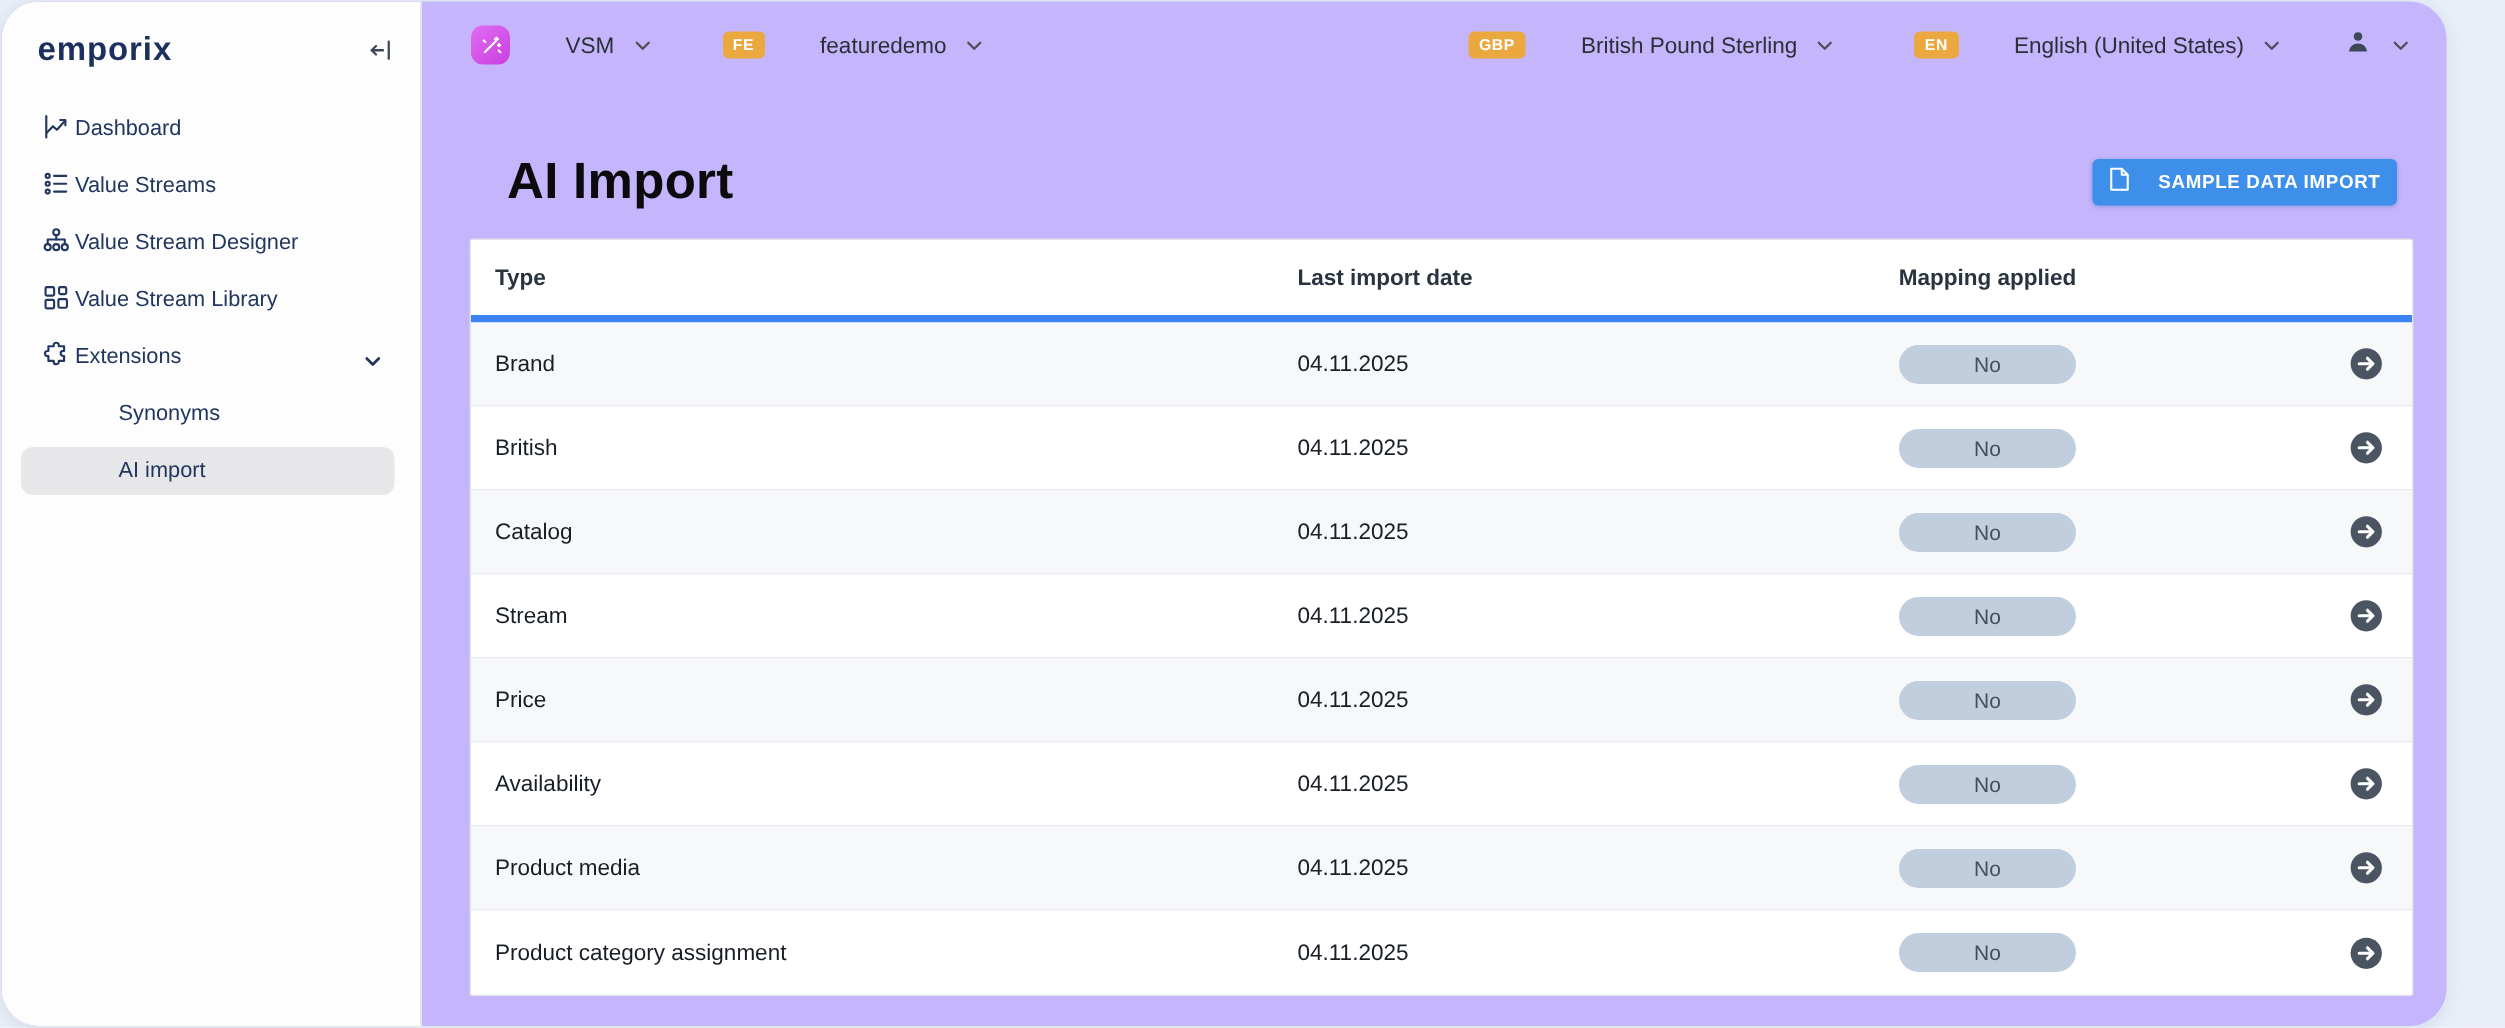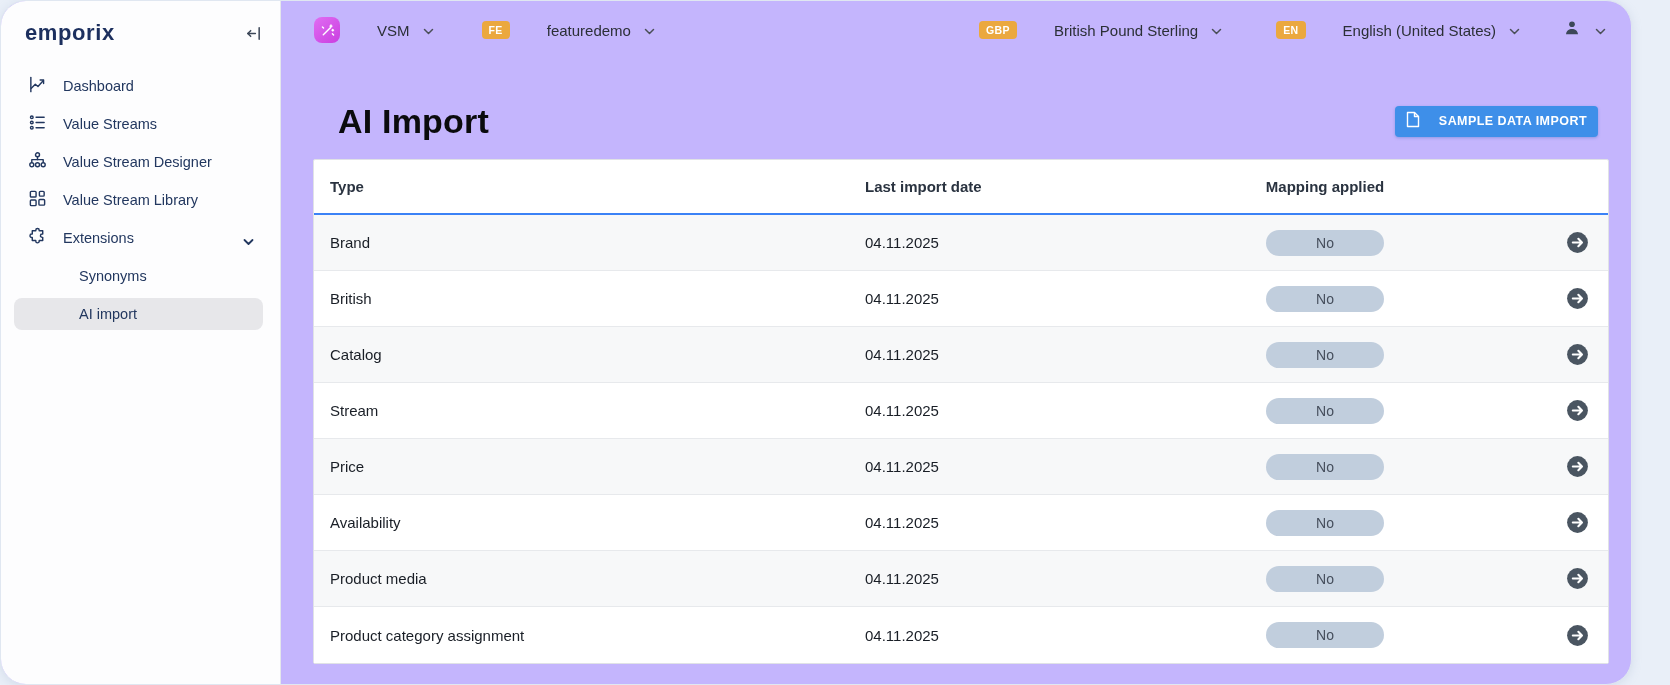--- a/index.html
+++ b/index.html
@@ -8,21 +8,21 @@
          background:#c4b5fd; border:1px solid #e0e7f1; overflow:hidden;
          box-shadow:0 2px 10px rgba(150,170,200,.25); }
 
   
   .sidebar { position:absolute; top:0; left:0; bottom:0; width:280px; background:#fdfdfe;
              border-right:1px solid #e4e7ec; }
   .logo-row { display:flex; align-items:center; justify-content:space-between; padding:16px 16px 8px 24px; height:56px; }
   .logo { font-size:22px; font-weight:800; color:#1c2f5e; letter-spacing:.6px; }
   .collapse-btn { width:22px; height:22px; display:flex; align-items:center; justify-content:center; cursor:pointer; }
   .nav { padding-top:10px; }
-  .nav-item { height:38px; display:flex; align-items:center; padding-left:27px; gap:16px;
+  .nav-item { height:38px; display:flex; align-items:center; padding-left:27px; gap:3px;
               color:#22375f; font-size:14.5px; cursor:pointer; position:relative; }
   .nav-item svg { flex:0 0 auto; }
   .nav-chev { position:absolute; right:26px; top:14px; }
   .sub-item { height:38px; display:flex; align-items:center; padding-left:78px;
               color:#22375f; font-size:14.5px; cursor:pointer; }
   .sub-item.selected { height:32px; margin:3px 17px 3px 13px; padding-left:65px;
                        background:#e7e7ea; border-radius:8px; }
 
   
   .main { position:absolute; left:280px; right:0; top:0; bottom:0; }
@@ -37,21 +37,21 @@
 
   .title-row { margin:40px 33px 0 57px; height:44px; display:flex; align-items:center; justify-content:space-between; }
   .page-title { font-size:34px; font-weight:800; color:#0b0b0d; letter-spacing:.2px; }
   .btn-primary { display:flex; align-items:center; gap:19px; height:31px; padding:0 11px;
                  background:#3e8fe9; border:none; border-radius:4px; color:#fff; font-weight:700;
                  font-size:12.5px; letter-spacing:.45px; cursor:pointer; font-family:inherit;
                  box-shadow:0 1px 3px rgba(40,100,180,.35); }
 
   .table { margin:16px 22px 0 32px; background:#fff; border:1px solid #e0e2e6; border-radius:2px; }
   .thead, .trow { display:grid; grid-template-columns:535px 330px 260px 1fr 56px; align-items:center; padding:0 16px; }
-  .thead { height:55px; font-weight:700; font-size:15px; color:#2a3340; border-bottom:2px solid #3b82f6; }
+  .thead { height:55px; font-weight:700; font-size:15px; color:#2a3340; border-bottom:5px solid #3b82f6; }
   .trow { height:56px; font-size:15px; color:#191e26; border-bottom:1px solid #e7e9ec; background:#fff; }
   .trow:nth-child(even) { background:#f7f8f9; }
   .trow:last-child { border-bottom:none; }
   .c-map { display:flex; justify-content:center; }
   .pill { width:118px; height:26px; border-radius:13px; background:#c1cedd; color:#454e5c;
           display:flex; align-items:center; justify-content:center; font-size:14px; }
   .c-arrow { display:flex; justify-content:flex-end; padding-right:2px; }
   .row-arrow { width:25px; height:25px; cursor:pointer; display:flex; }
 </style>
 </head>

